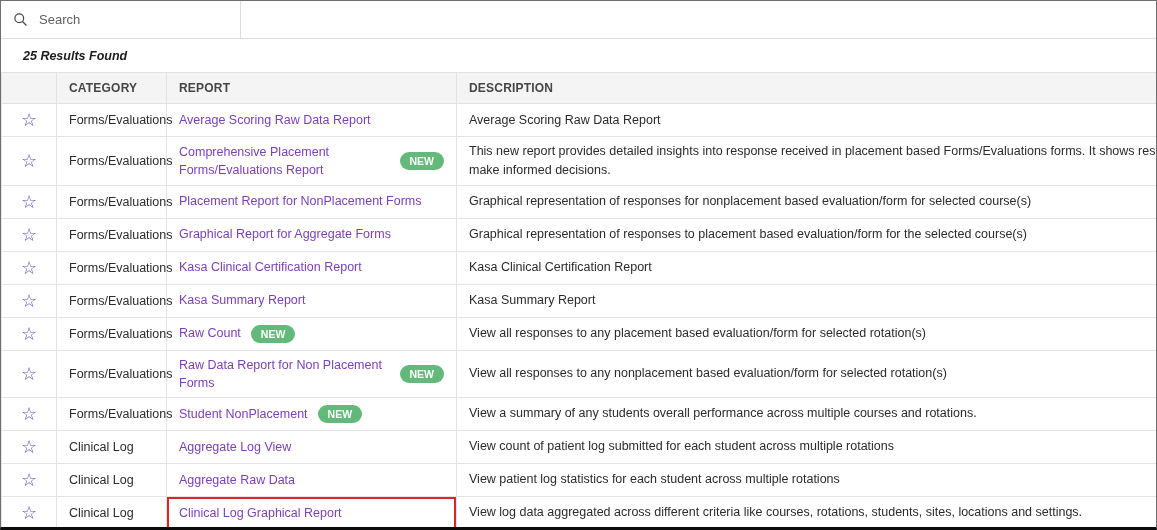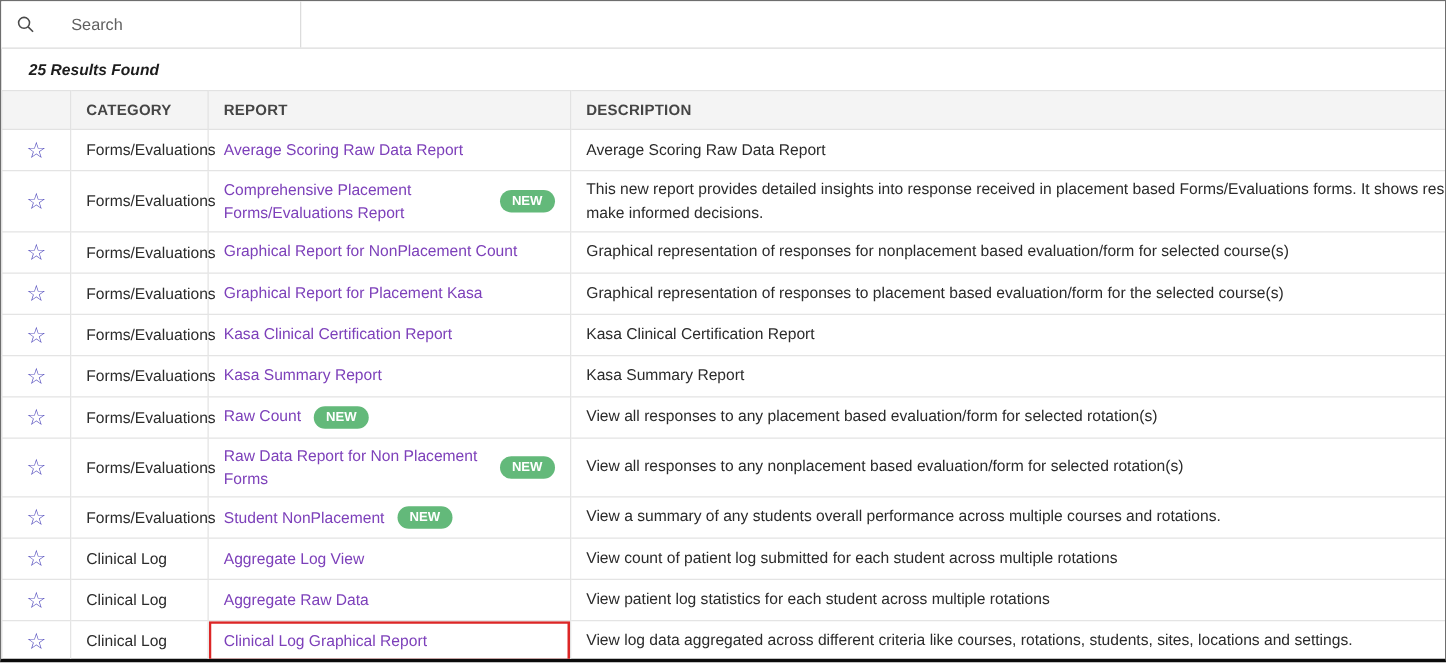--- a/index.html
+++ b/index.html
@@ -10,21 +10,21 @@
     --highlight:#dc2626;
   }
   *{box-sizing:border-box;}
   body{margin:0;background:#fff;font-family:"Liberation Sans", sans-serif;}
   .page{
     width:1157px;height:530px;overflow:hidden;background:#fff;
     border:1px solid #6e6e6e;border-bottom:3px solid #0b0b0b;position:relative;
   }
   
   .topbar{height:38px;border-bottom:1px solid #dcdcdc;display:flex;align-items:stretch;background:#fff;}
-  .search-box{width:240px;border-right:1px solid #dcdcdc;display:flex;align-items:center;padding:0 12px;gap:27px;}
+  .search-box{width:240px;border-right:1px solid #dcdcdc;display:flex;align-items:center;padding:0 12px;gap:9px;}
   .search-input{border:none;outline:none;font-size:13px;flex:1;color:#333;font-family:"Liberation Sans",sans-serif;background:transparent;}
   .search-input::placeholder{color:#5f5f5f;opacity:1;}
   
   .results-bar{padding:10px 14px 9px 22px;font-size:12.5px;font-weight:bold;font-style:italic;color:#1d1d1d;}
   
   table{border-collapse:collapse;table-layout:fixed;width:1500px;font-size:12.5px;}
   col.c-star{width:55px;} col.c-cat{width:110px;} col.c-rep{width:290px;} col.c-desc{width:1045px;}
   thead th{
     background:#f4f4f4;font-weight:700;color:#454545;text-align:left;
     padding:8px 12px;border:1px solid #e2e2e2;font-size:12px;height:29px;letter-spacing:.2px;
@@ -114,39 +114,39 @@
   </tr>
         <tr>
     <td class="star-cell">
       <span class="star-icon">☆</span>
     </td>
     <td>
       <span>Forms/Evaluations</span>
     </td>
     <td class="report-cell">
       <div class="report-cell-inner">
-        <a href="#" class="report-link">Graphical Report for NonPlacement Count</a>
+        <a href="#" class="report-link">Placement Report for NonPlacement Forms</a>
 
       </div>
     </td>
     <td>
       <div class="desc-line">Graphical representation of responses for nonplacement based evaluation/form for selected course(s)</div>
 
     </td>
   </tr>
         <tr>
     <td class="star-cell">
       <span class="star-icon">☆</span>
     </td>
     <td>
       <span>Forms/Evaluations</span>
     </td>
     <td class="report-cell">
       <div class="report-cell-inner">
-        <a href="#" class="report-link">Graphical Report for Placement Kasa</a>
+        <a href="#" class="report-link">Graphical Report for Aggregate Forms</a>
 
       </div>
     </td>
     <td>
       <div class="desc-line">Graphical representation of responses to placement based evaluation/form for the selected course(s)</div>
 
     </td>
   </tr>
         <tr>
     <td class="star-cell">

